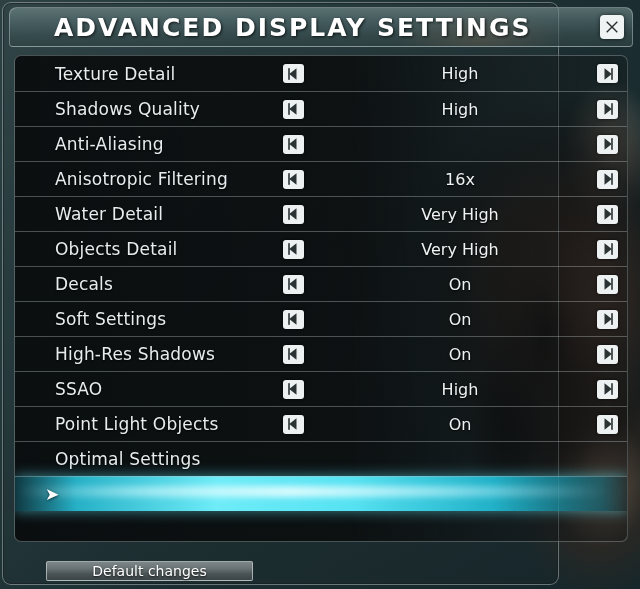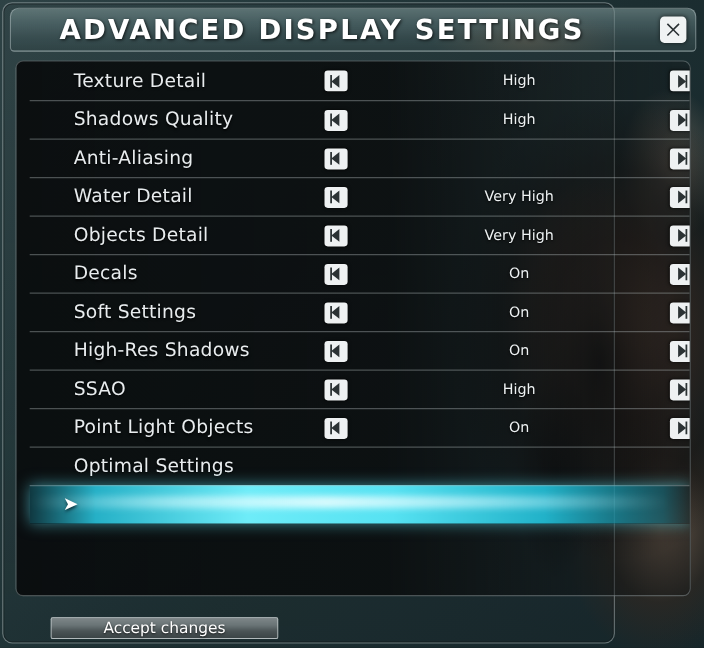--- a/index.html
+++ b/index.html
@@ -109,40 +109,39 @@
     background: linear-gradient(90deg, rgba(9,12,13,0.93) 0%, rgba(11,14,15,0.90) 55%, rgba(14,17,18,0.58) 78%, rgba(16,18,19,0.30) 100%);
     overflow: hidden;
   }
 
   .row {
     position: relative;
     height: 35px;
     display: flex;
     align-items: center;
     box-sizing: border-box;
-    margin-left: 12px;
   }
   .row + .row { border-top: 1px solid rgba(182,190,192,0.38); }
 
   .row-label {
     position: absolute;
     left: 40px;
     color: #e8ecee;
     font-size: 17px;
     letter-spacing: 0.2px;
     text-shadow: 0 1px 2px rgba(0,0,0,0.85);
     white-space: nowrap;
   }
   .row-value {
     position: absolute;
     left: 330px;
     width: 230px;
     text-align: center;
     color: #eef2f3;
-    font-size: 13px;
+    font-size: 16px;
     text-shadow: 0 1px 2px rgba(0,0,0,0.85);
     white-space: nowrap;
   }
 
   .arrow-btn {
     position: absolute;
     width: 21px;
     height: 19px;
     border-radius: 3px;
     background: #eef1f2;
@@ -277,20 +276,36 @@
           </svg>
         </span>
         <span class="arrow-btn arrow-right">
           <svg width="15" height="14" viewBox="0 0 15 14">
             <path d="M4.5 1.2 L4.5 12.8 L11.8 7 Z" fill="#2b3234"></path>
             <rect x="11.2" y="1.2" width="1.6" height="11.6" fill="#2b3234"></rect>
           </svg>
         </span>
       </div>
       <div class="row">
+        <span class="row-label">Anisotropic Filtering</span>
+        <span class="arrow-btn arrow-left">
+          <svg width="15" height="14" viewBox="0 0 15 14">
+            <path d="M10.5 1.2 L10.5 12.8 L3.2 7 Z" fill="#2b3234"></path>
+            <rect x="2.2" y="1.2" width="1.6" height="11.6" fill="#2b3234"></rect>
+          </svg>
+        </span>
+        <span class="row-value">16x</span>
+        <span class="arrow-btn arrow-right">
+          <svg width="15" height="14" viewBox="0 0 15 14">
+            <path d="M4.5 1.2 L4.5 12.8 L11.8 7 Z" fill="#2b3234"></path>
+            <rect x="11.2" y="1.2" width="1.6" height="11.6" fill="#2b3234"></rect>
+          </svg>
+        </span>
+      </div>
+      <div class="row">
         <span class="row-label">Water Detail</span>
         <span class="arrow-btn arrow-left">
           <svg width="15" height="14" viewBox="0 0 15 14">
             <path d="M10.5 1.2 L10.5 12.8 L3.2 7 Z" fill="#2b3234"></path>
             <rect x="2.2" y="1.2" width="1.6" height="11.6" fill="#2b3234"></rect>
           </svg>
         </span>
         <span class="row-value">Very High</span>
         <span class="arrow-btn arrow-right">
           <svg width="15" height="14" viewBox="0 0 15 14">
@@ -396,15 +411,15 @@
         </span>
       </div>
       <div class="row">
         <span class="row-label">Optimal Settings</span>
       </div>
       <div class="row selected">
         <span class="sel-marker">➤</span>
       </div>
     </div>
 
-  <div class="accept-btn">Accept changes</div>
+  <div class="accept-btn">Default changes</div>
 
 </div>
 
 </body></html>

